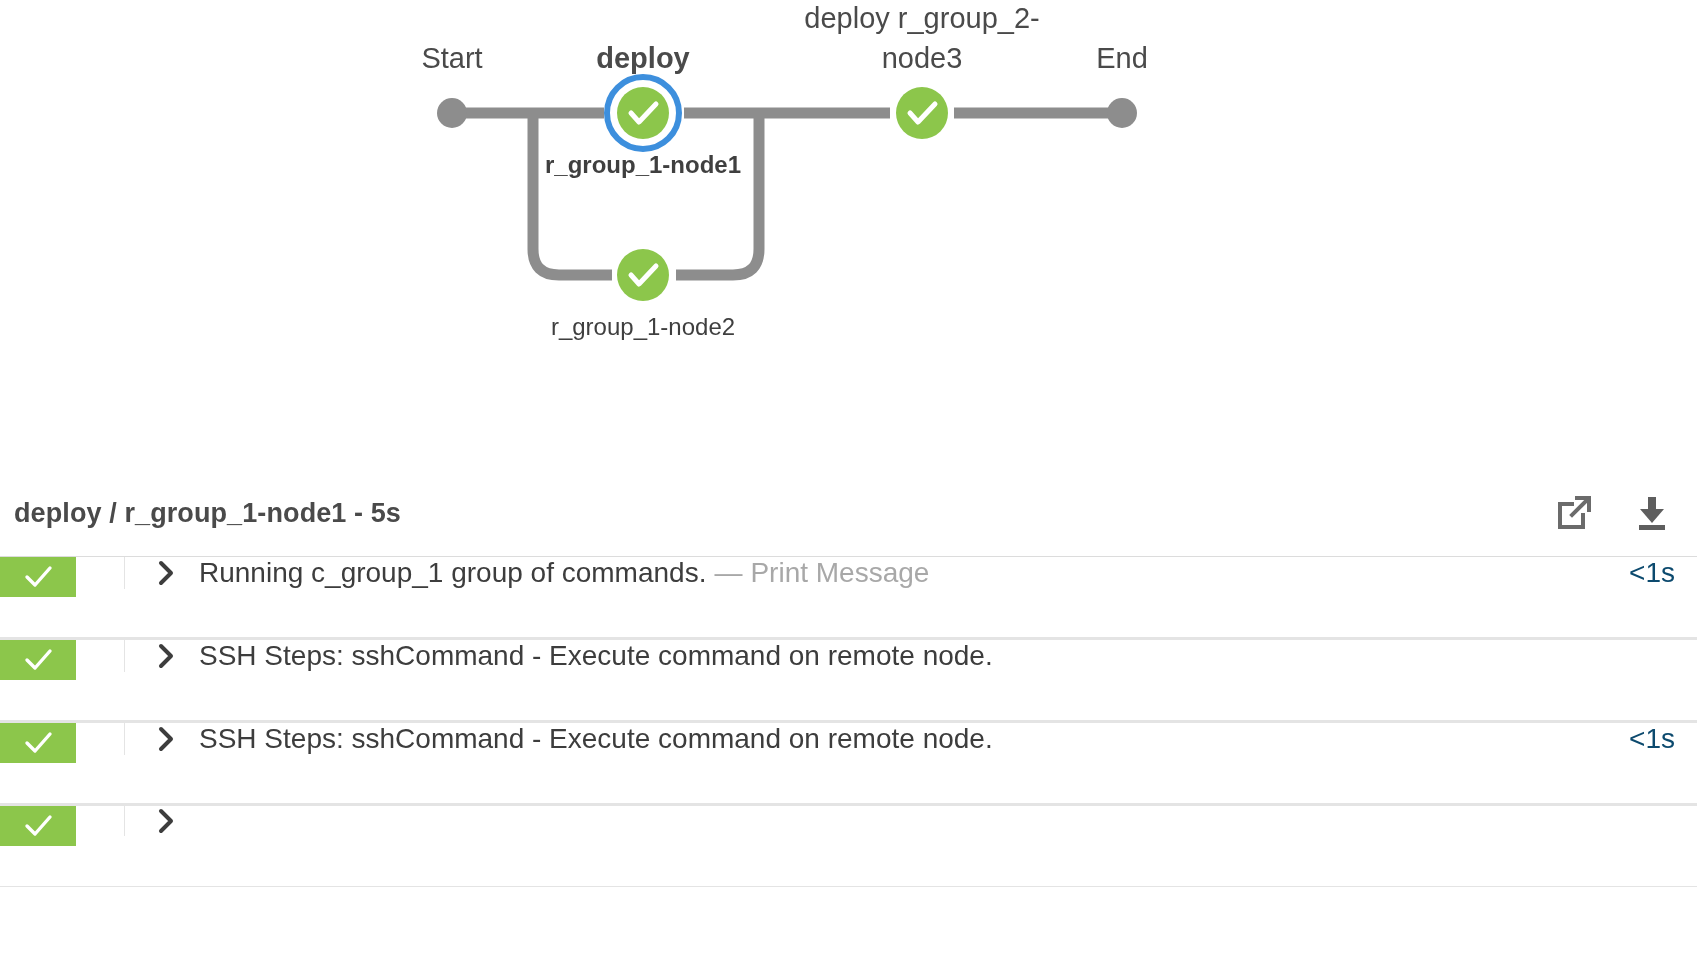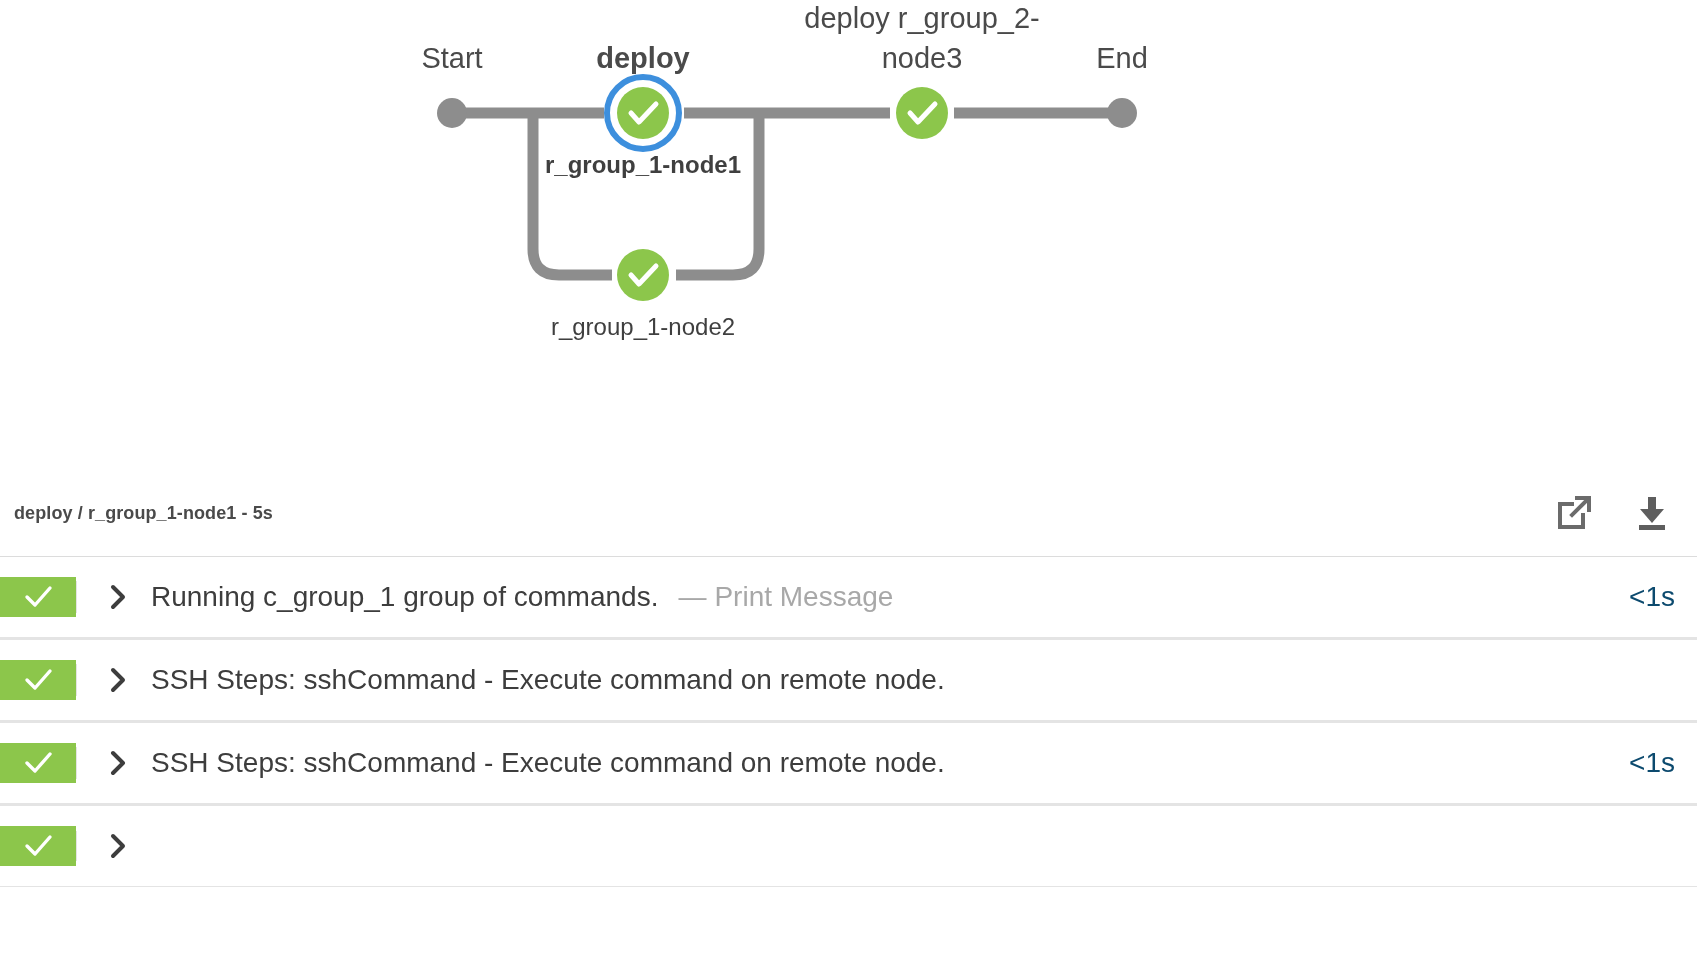--- a/index.html
+++ b/index.html
@@ -52,21 +52,21 @@
   }
   .details-header {
     display: flex;
     align-items: center;
     justify-content: space-between;
     padding: 0 14px 0 14px;
     height: 86px;
     box-sizing: border-box;
   }
   .details-title {
-    font-size: 18px;
+    font-size: 27px;
     font-weight: bold;
     color: #4a4a4a;
     letter-spacing: 0.1px;
     white-space: nowrap;
   }
   .details-actions {
     display: flex;
     align-items: center;
     gap: 36px;
     padding-right: 10px;
@@ -80,24 +80,25 @@
     cursor: pointer;
   }
   .action-icon svg { display: block; }
 
   .log-list {
     border-top: 1px solid #dcdcdc;
     background: #e9e9e9;
   }
   .log-row {
     display: flex;
-    align-items: center;
+    align-items: flex-start;
     background: #ffffff;
     height: 80px;
     border-bottom: 3px solid #e4e4e4;
+    gap: 48px;
   }
   .log-row:last-child { border-bottom: 1px solid #e4e4e4; }
 
   .log-status {
     width: 76px;
     flex: 0 0 76px;
     background: #8cc64b;
     display: flex;
     align-items: center;
     justify-content: center;
@@ -129,21 +130,21 @@
     font-size: 28px;
     color: #3d3d3d;
     white-space: nowrap;
     overflow: hidden;
     text-overflow: ellipsis;
   }
   .log-sub {
     font-size: 28px;
     color: #a8a8a8;
     white-space: nowrap;
-    margin-left: 20px;
+    margin-left: 8px;
   }
   .log-sub .dash { margin-right: 8px; }
 
   .log-duration {
     flex: 0 0 auto;
     display: flex;
     align-items: center;
     justify-content: flex-end;
     font-size: 28px;
     color: #0c4a6e;

